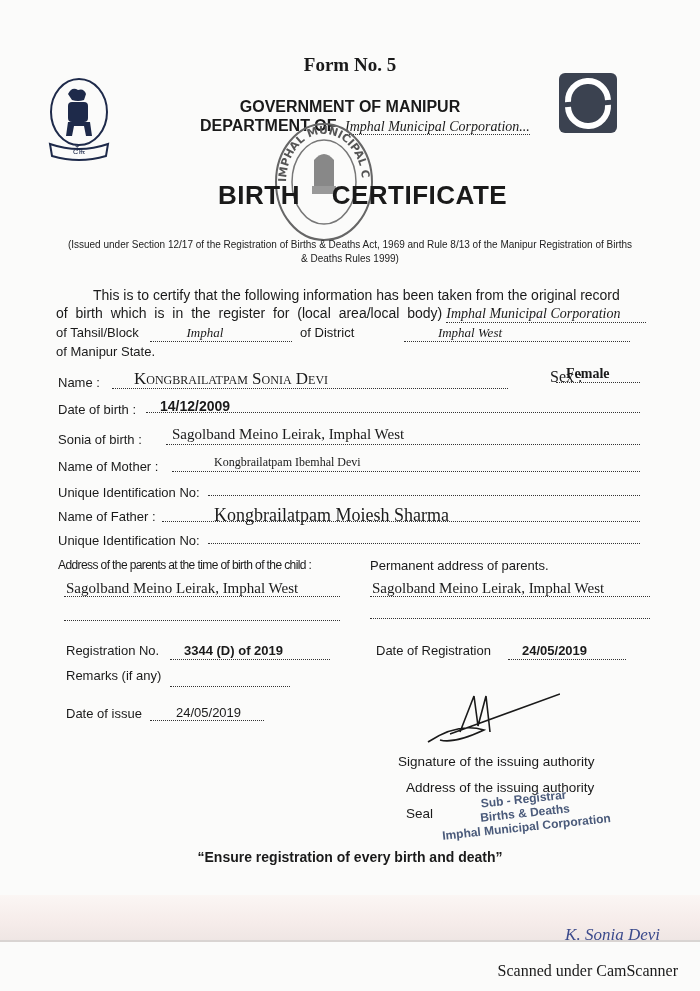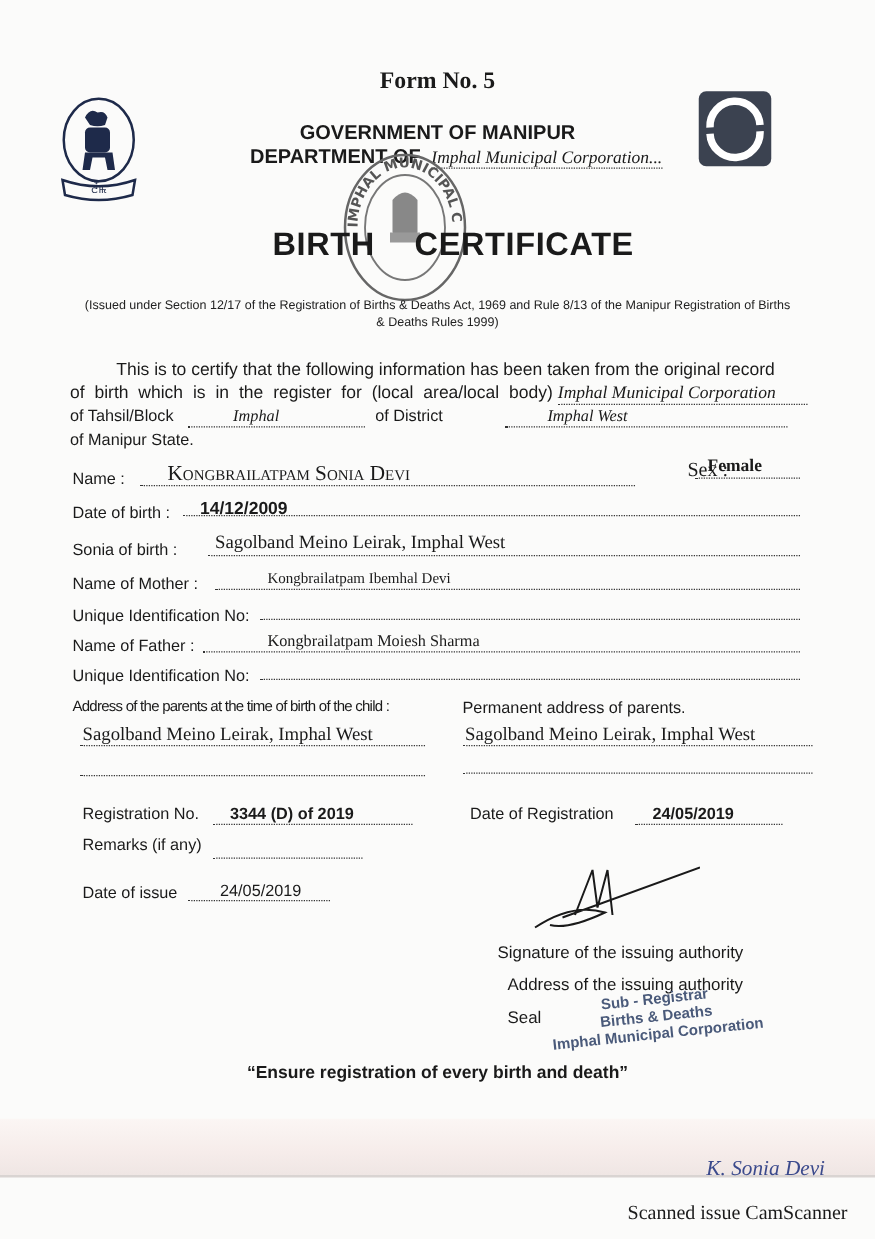--- a/index.html
+++ b/index.html
@@ -117,21 +117,21 @@
 
 <div class="row" style="left:58px;top:459px;">Name of Mother :</div>
 <div class="fill" style="left:172px;top:455px;width:468px;height:16px;"></div>
 <div class="val-serif" style="left:214px;top:455px;font-size:12px;">Kongbrailatpam Ibemhal Devi</div>
 
 <div class="row" style="left:58px;top:485px;">Unique Identification No:</div>
 <div class="fill" style="left:208px;top:481px;width:432px;height:14px;"></div>
 
 <div class="row" style="left:58px;top:509px;">Name of Father :</div>
 <div class="fill" style="left:162px;top:505px;width:478px;height:16px;"></div>
-<div class="val-serif" style="left:214px;top:505px;font-size:13px;">Kongbrailatpam Moiesh Sharma</div>
+<div class="val-serif" style="left:214px;top:505px;font-size:18px;">Kongbrailatpam Moiesh Sharma</div>
 
 <div class="row" style="left:58px;top:533px;">Unique Identification No:</div>
 <div class="fill" style="left:208px;top:529px;width:432px;height:14px;"></div>
 
 <div class="row" style="left:58px;top:558px;font-size:12px;letter-spacing:-0.6px;">Address of the parents at the time of birth of the child :</div>
 <div class="row" style="left:370px;top:558px;">Permanent address of parents.</div>
 <div class="fill" style="left:64px;top:580px;width:276px;height:16px;"></div>
 <div class="val-serif" style="left:66px;top:580px;">Sagolband Meino Leirak, Imphal West</div>
 <div class="fill" style="left:64px;top:606px;width:276px;height:14px;"></div>
 <div class="fill" style="left:370px;top:580px;width:280px;height:16px;"></div>
@@ -161,13 +161,13 @@
 <div class="row" style="left:406px;top:780px;font-size:13.5px;">Address of the issuing authority</div>
 <div class="row" style="left:406px;top:806px;font-size:13.5px;">Seal</div>
 <div class="abs stamp-text" style="left:440px;top:792px;width:170px;">
   <div>Sub - Registrar</div>
   <div>Births &amp; Deaths</div>
   <div>Imphal Municipal Corporation</div>
 </div>
 
 <div class="abs slogan">“Ensure registration of every birth and death”</div>
 <div class="abs sig-user">K. Sonia Devi</div>
-<div class="abs scanned">Scanned issue CamScanner</div>
+<div class="abs scanned">Scanned under CamScanner</div>
 
 </body></html>

